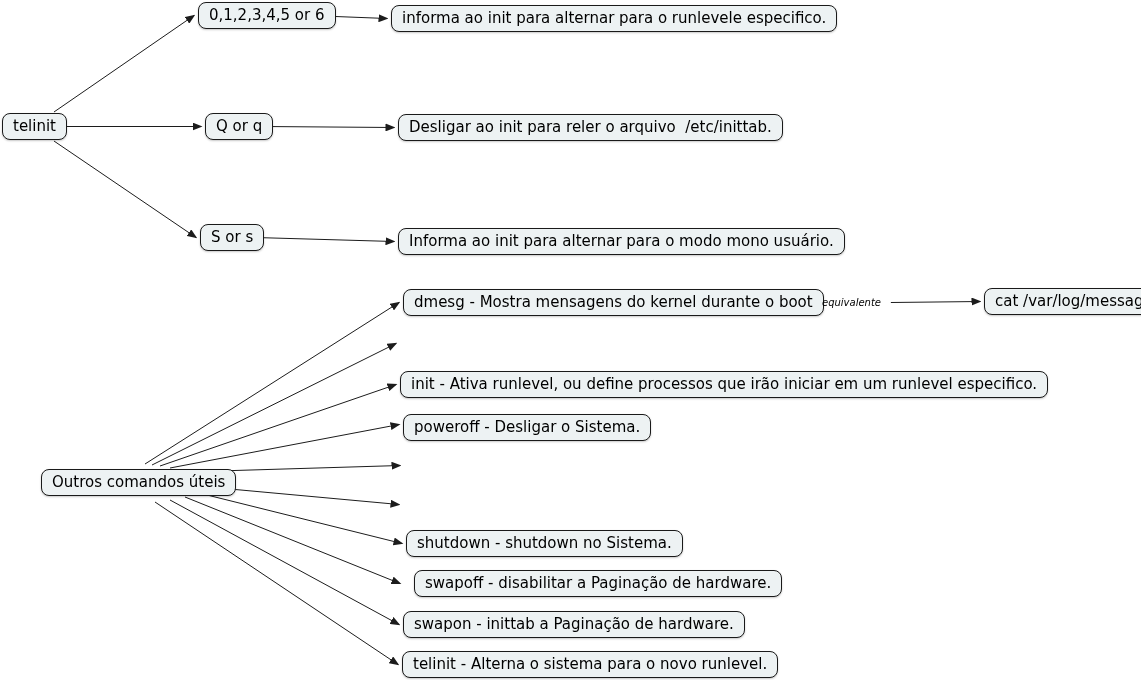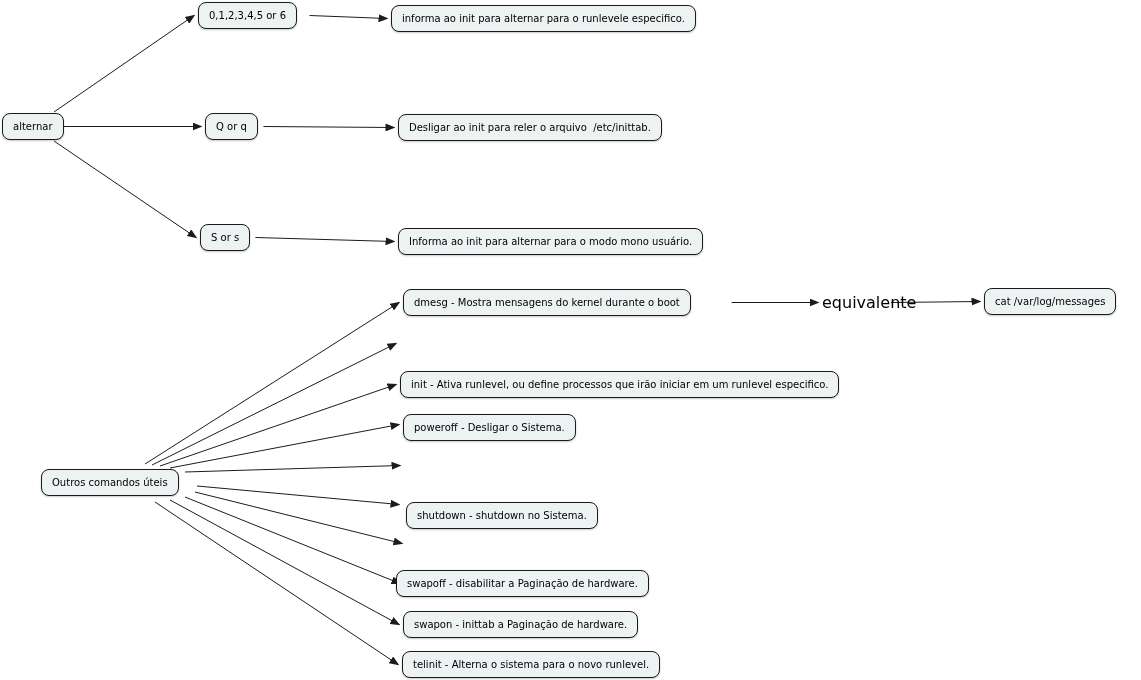--- a/index.html
+++ b/index.html
@@ -12,28 +12,29 @@
   }
   #edges{position:absolute;left:0;top:0;width:1141px;height:680px;z-index:0;}
   #edges line{stroke:var(--edge_color,#1c1c1c);stroke-width:1;}
   #edges marker path{fill:var(--edge_color,#1c1c1c);}
   .node{
     position:absolute;z-index:1;box-sizing:border-box;
     background:var(--node_fill,#edf2f3);
     border:1px solid var(--node_border,#1a1a1a);
     border-radius:8px;
     padding:5px 10px;
-    font-size:10px;line-height:15px;color:var(--text_color,#000000);
+    font-size:15px;line-height:15px;color:var(--text_color,#000000);
     white-space:pre;
     box-shadow:0 1px 2px rgba(0,0,0,0.22);
   }
   .plain{
     position:absolute;z-index:1;
-    font-size:16px;line-height:15px;color:var(--text_color,#000000);
+    font-size:10px;line-height:15px;color:var(--text_color,#000000);
     white-space:pre;
+    font-style:italic;
   }
 </style>
 </head>
 <body>
 
 <div id="canvas">
 
   <svg id="edges" xmlns="http://www.w3.org/2000/svg">
     <defs>
       <marker id="ah" viewBox="0 0 10 8" refX="8.5" refY="4" markerWidth="10" markerHeight="8" orient="auto">
@@ -53,37 +54,37 @@
       <line x1="185" y1="472" x2="400" y2="465.5" marker-end="url(#ah)"></line>
       <line x1="197" y1="486" x2="399" y2="504.5" marker-end="url(#ah)"></line>
       <line x1="195" y1="492" x2="402" y2="543.5" marker-end="url(#ah)"></line>
       <line x1="185" y1="497" x2="400" y2="583.5" marker-end="url(#ah)"></line>
       <line x1="170" y1="500" x2="399" y2="624.5" marker-end="url(#ah)"></line>
       <line x1="155" y1="502" x2="398" y2="664.5" marker-end="url(#ah)"></line>
       <line x1="731.65625" y1="302.5" x2="818" y2="302.5" marker-end="url(#ah)"></line>
       <line x1="890.859375" y1="302.5" x2="980" y2="301.5" marker-end="url(#ah)"></line>
     </svg>
 
-  <div class="node" id="n-telinit" style="left:2px;top:113px">alternar</div>
+  <div class="node" id="n-telinit" style="left:2px;top:113px">telinit</div>
 
   <div class="node" id="n-arg1" style="left:198px;top:2px">0,1,2,3,4,5 or 6</div>
   <div class="node" id="n-desc1" style="left:391px;top:5px">informa ao init para alternar para o runlevele especifico.</div>
 
   <div class="node" id="n-arg2" style="left:205px;top:113px">Q or q</div>
   <div class="node" id="n-desc2" style="left:398px;top:114px">Desligar ao init para reler o arquivo  /etc/inittab.</div>
 
   <div class="node" id="n-arg3" style="left:200px;top:224px">S or s</div>
   <div class="node" id="n-desc3" style="left:398px;top:228px">Informa ao init para alternar para o modo mono usuário.</div>
 
   <div class="node" id="n-outros" style="left:41px;top:469px">Outros comandos úteis</div>
 
   <div class="node" id="n-i0" style="left:403px;top:289px">dmesg - Mostra mensagens do kernel durante o boot</div>
   <div class="node" id="n-i2" style="left:400px;top:371px">init - Ativa runlevel, ou define processos que irão iniciar em um runlevel especifico.</div>
   <div class="node" id="n-i3" style="left:403px;top:414px">poweroff - Desligar o Sistema.</div>
-  <div class="node" id="n-i6" style="left:406px;top:502px">shutdown - shutdown no Sistema.</div>
-  <div class="node" id="n-i7" style="left:396px;top:570px">swapoff - disabilitar a Paginação de hardware.</div>
+  <div class="node" id="n-i6" style="left:406px;top:530px">shutdown - shutdown no Sistema.</div>
+  <div class="node" id="n-i7" style="left:414px;top:570px">swapoff - disabilitar a Paginação de hardware.</div>
   <div class="node" id="n-i8" style="left:403px;top:611px">swapon - inittab a Paginação de hardware.</div>
   <div class="node" id="n-i9" style="left:402px;top:651px">telinit - Alterna o sistema para o novo runlevel.</div>
 
   <span class="plain" id="n-equiv" style="left:822px;top:295px">equivalente</span>
   <div class="node" id="n-cat" style="left:984px;top:288px">cat /var/log/messages</div>
 
 </div>
 
 </body></html>

